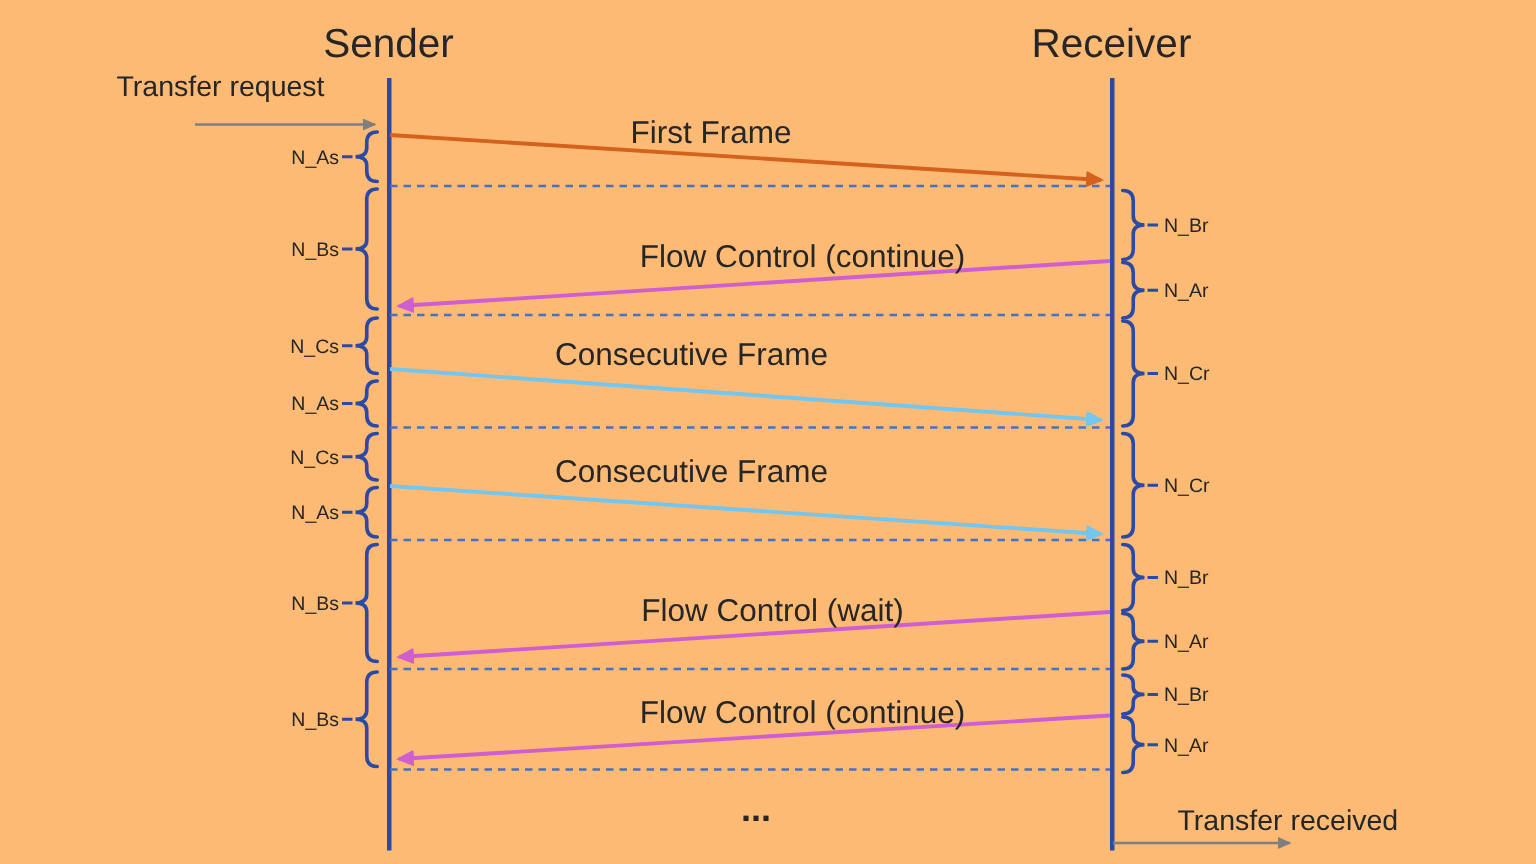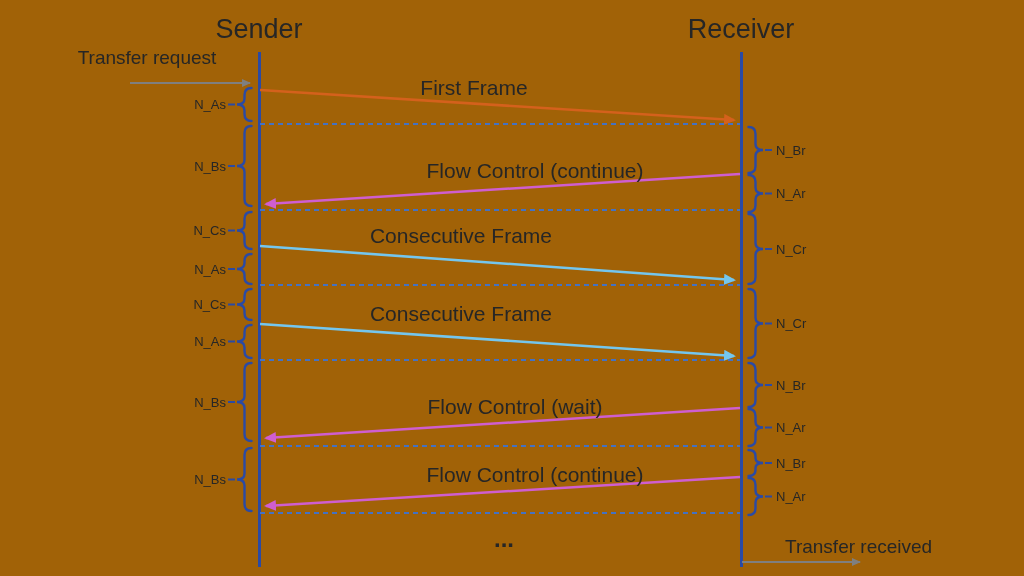--- a/index.html
+++ b/index.html
@@ -1,16 +1,16 @@
 <!DOCTYPE html>
 <html style="--c-lifeline: #2A4AA5; --c-dashed: #4472C4; --c-first-frame: #D4611C; --c-flow-control: #CF5ED0; --c-consecutive-frame: #74C6EE; --c-gray-arrow: #7F7F7F; --c-text: #262626;"><head>
 <meta charset="utf-8">
 <style>
   html,body{margin:0;padding:0;background:#ffffff;}
-  #stage{position:relative;width:1024px;height:576px;background:#a16207;overflow:hidden;
+  #stage{position:relative;width:1024px;height:576px;background:#fdba74;overflow:hidden;
          font-family:"Liberation Sans",sans-serif;}
   svg{display:block;}
   text{fill:var(--c-text);font-family:"Liberation Sans",sans-serif;}
   .lifeline{stroke:var(--c-lifeline);stroke-width:3;}
   .brace{stroke:var(--c-lifeline);stroke-width:2.4;fill:none;stroke-linecap:round;}
   .tick{stroke:var(--c-lifeline);stroke-width:2;}
   .dashed{stroke:var(--c-dashed);stroke-width:1.8;stroke-dasharray:5 4;fill:none;}
   .msg{fill:none;stroke-width:2.6;}
   .msg-ff{stroke:var(--c-first-frame);}
   .msg-fc{stroke:var(--c-flow-control);}

